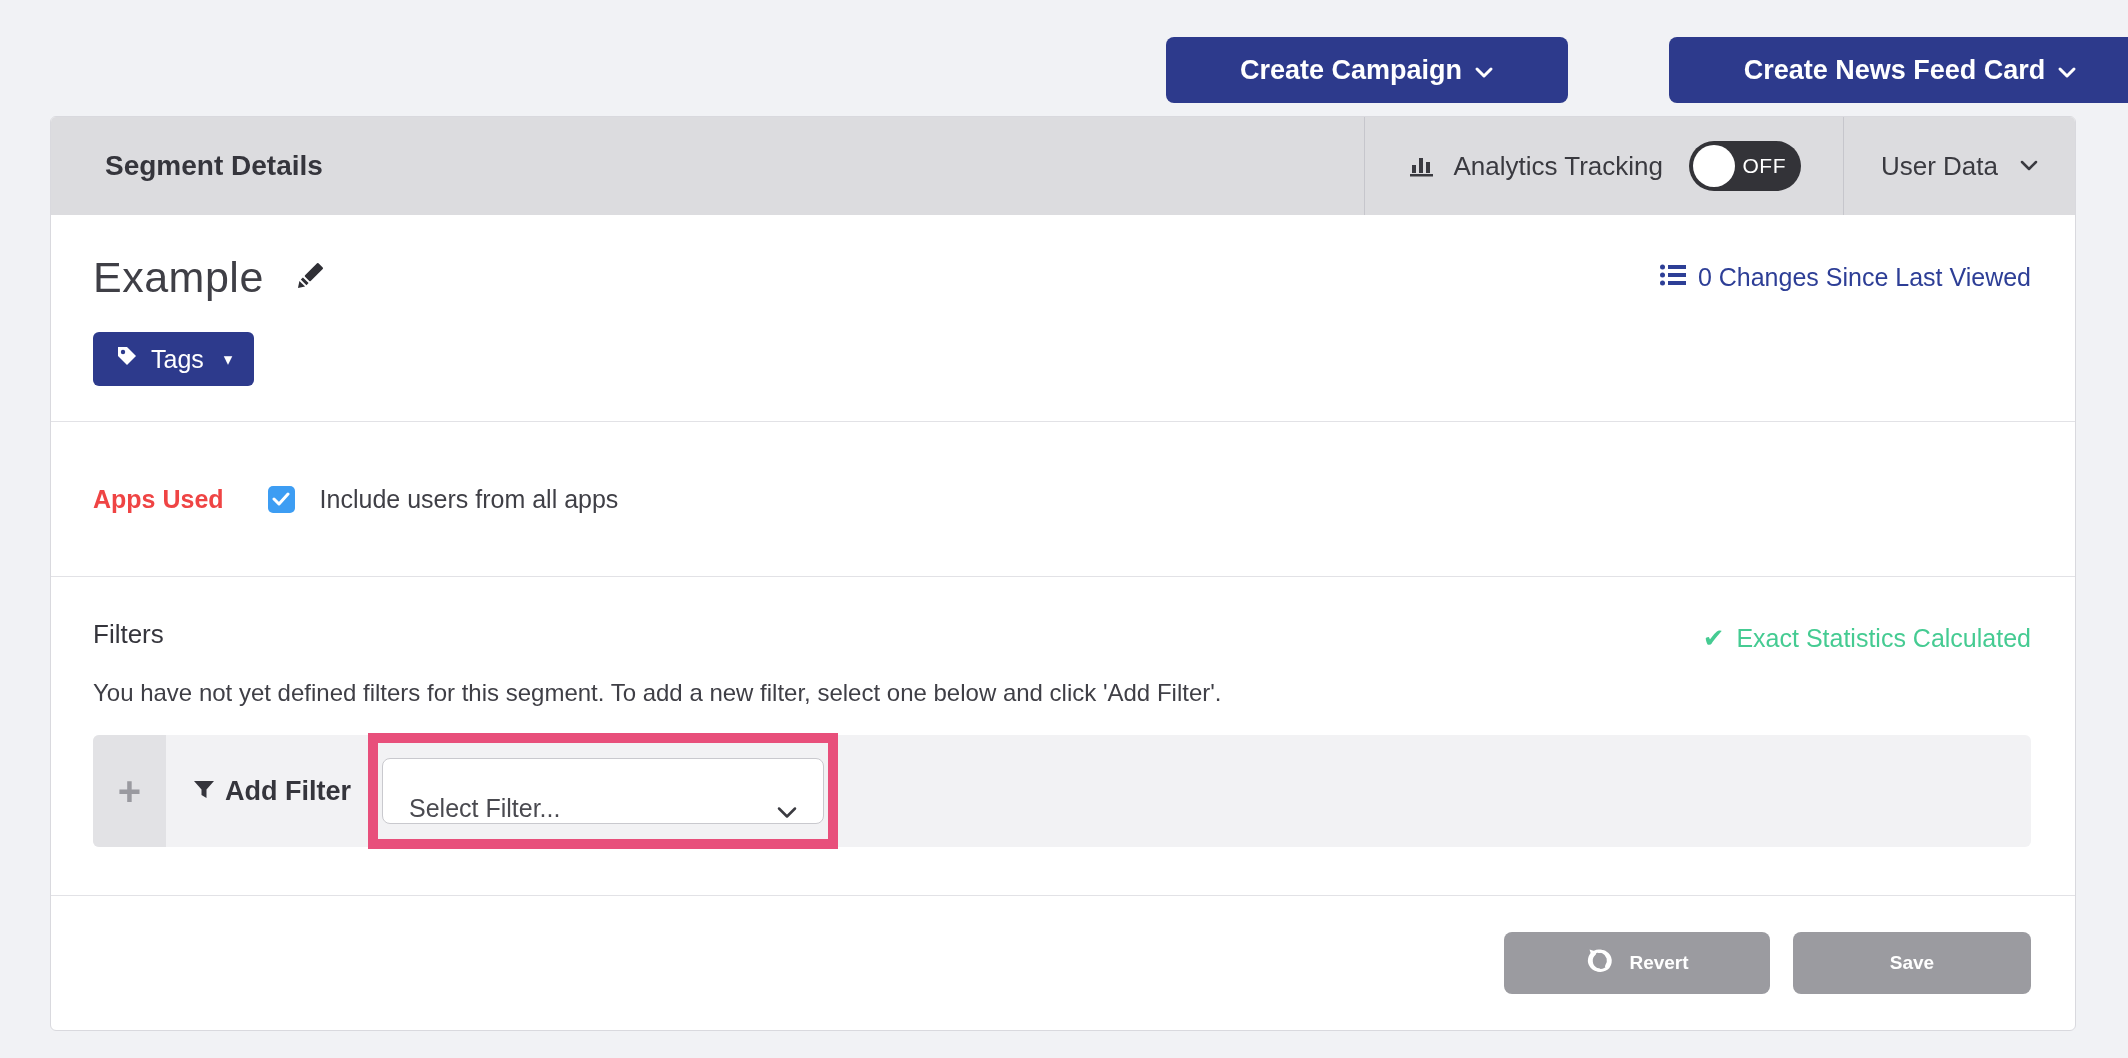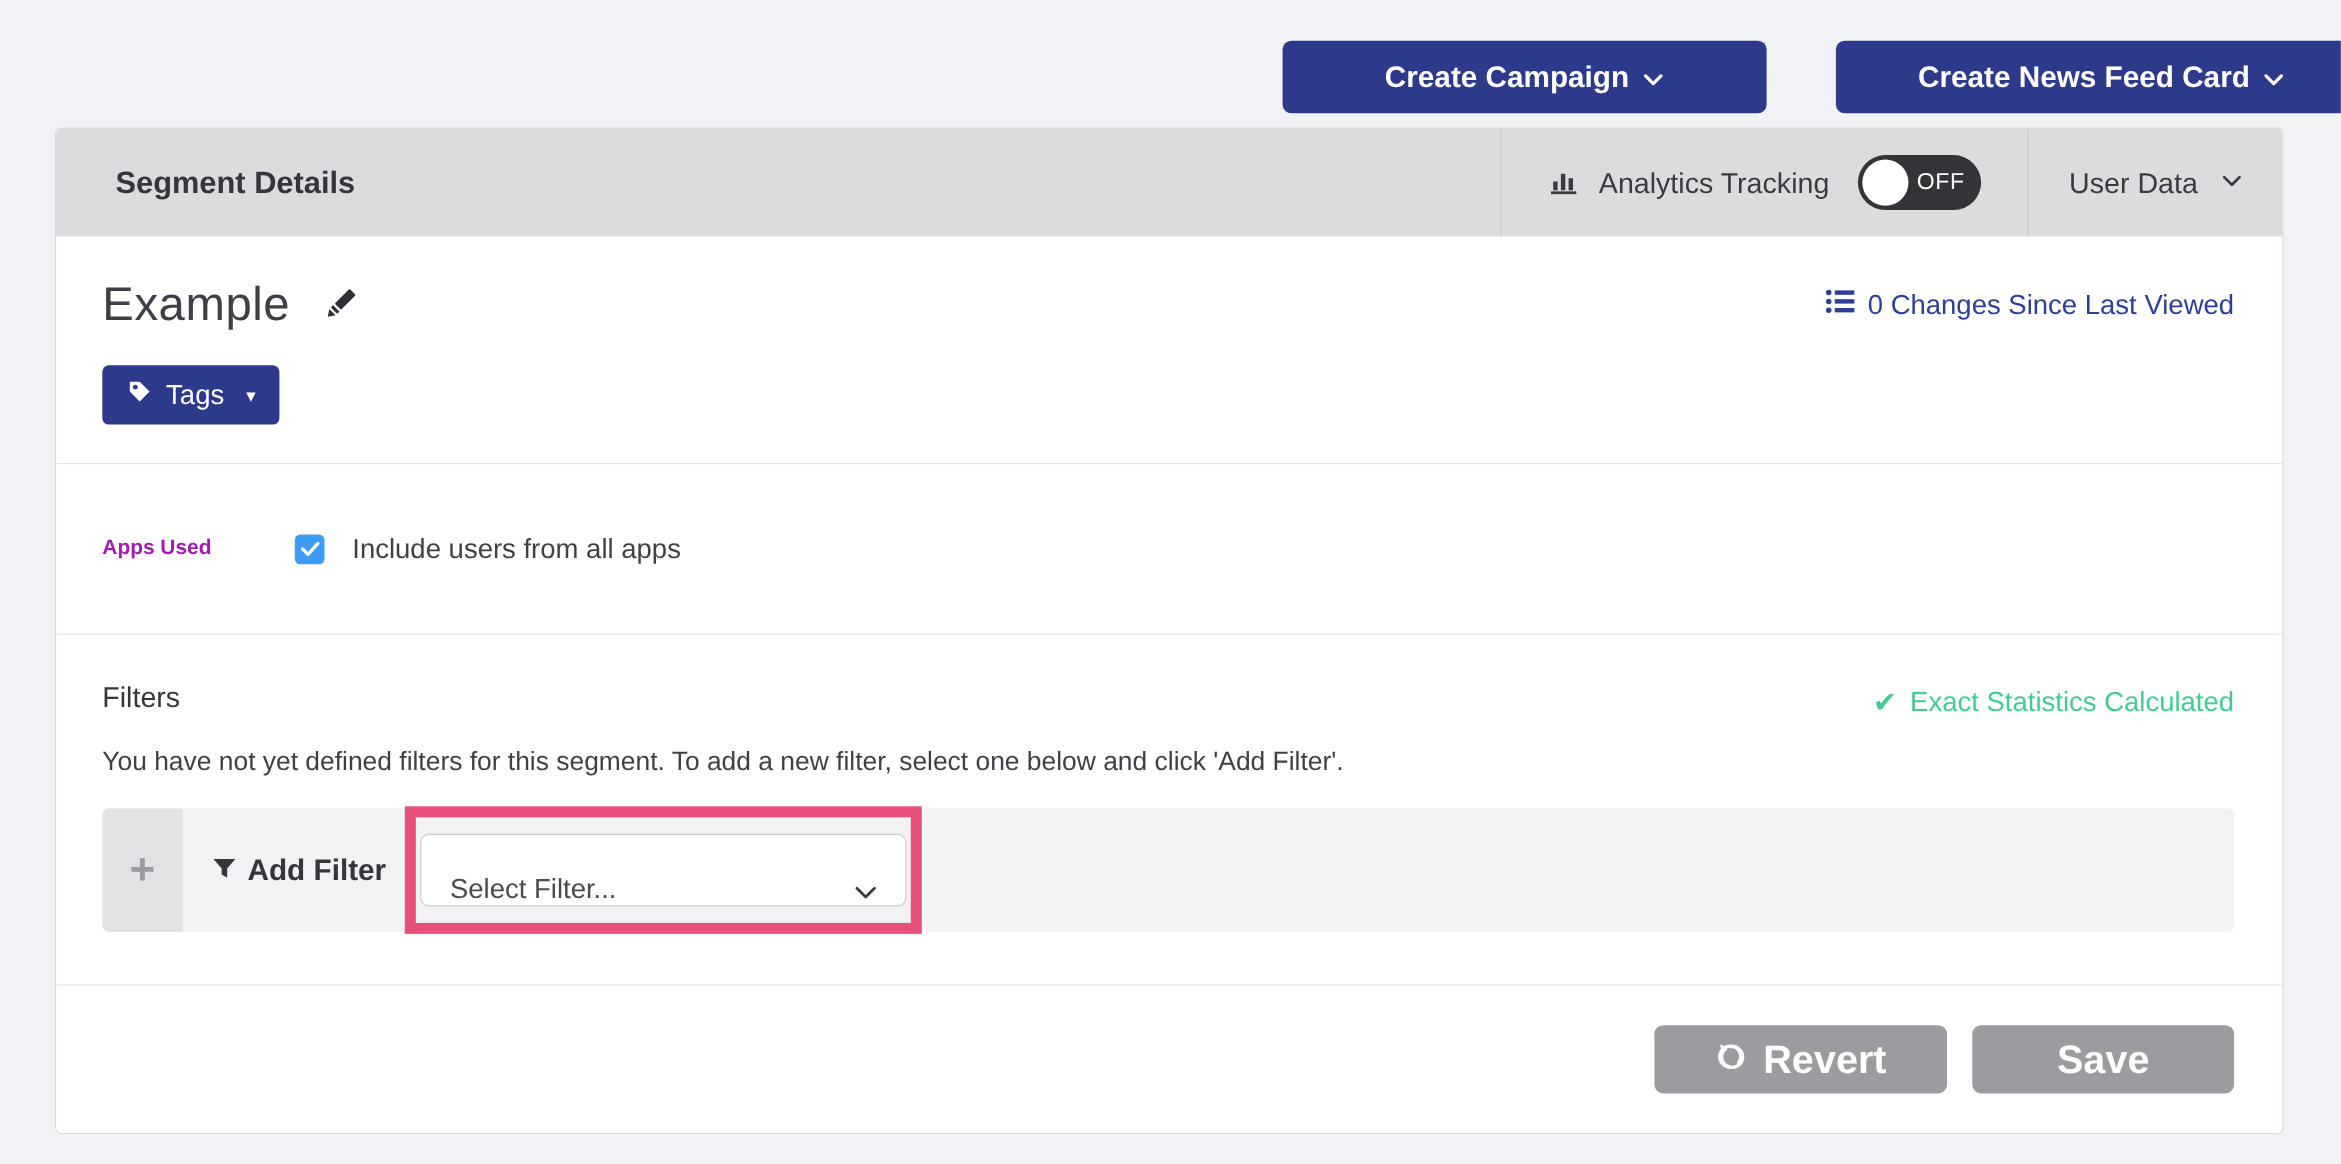--- a/index.html
+++ b/index.html
@@ -15,21 +15,21 @@
   
   .top-btn {
     position: absolute; top: 37px; height: 66px;
     background: #2d3a8c; color: #fff;
     border: none; border-radius: 8px;
     font-family: "Liberation Sans", sans-serif;
     font-size: 27px; font-weight: 600;
     display: flex; align-items: center; justify-content: center;
     gap: 12px; cursor: pointer;
   }
-  #btn-create-campaign { left: 1166px; width: 440px; }
+  #btn-create-campaign { left: 1166px; width: 402px; }
   #btn-create-newsfeed { left: 1633px; width: 483px; margin-left: 36px; }
 
   .chev { display: inline-block; }
 
   
   .card {
     position: absolute; left: 50px; top: 116px;
     width: 2026px; height: 915px;
     background: #ffffff;
     border: 1px solid #d9d9de;
@@ -104,21 +104,21 @@
     background: #2d3a8c; color: #fff;
     border: none; border-radius: 6px;
     height: 54px; padding: 0 22px;
     display: inline-flex; align-items: center; gap: 12px;
     font-family: "Liberation Sans", sans-serif;
     font-size: 25px; cursor: pointer;
   }
   .tags-caret { font-size: 17px; margin-left: 8px; }
 
   
-  .apps-label { font-size: 19px; font-weight: 700; color: #a21caf; margin-right: 76px; }
+  .apps-label { font-size: 25px; font-weight: 700; color: #ef4444; margin-right: 44px; }
   .checkbox-row { display: flex; align-items: center; gap: 13px; cursor: pointer; }
   .checkbox {
     width: 27px; height: 27px; border-radius: 5px;
     background: #3d9df3; display: flex; align-items: center; justify-content: center;
   }
   .checkbox-label { font-size: 25px; color: #3f3f46; margin-left: 12px; }
 
   
   .filters-heading { font-size: 26px; font-weight: 500; color: #35353c; }
   .filters-status {
@@ -165,21 +165,21 @@
     padding: 0 26px; cursor: pointer;
   }
   .select-filter-text { font-size: 25px; color: #4a4a50; }
   .select-chev { margin-left: auto; }
 
   
   .footer-btn {
     height: 62px; border: none; border-radius: 8px;
     background: #9b9ba0; color: #fff;
     font-family: "Liberation Sans", sans-serif;
-    font-size: 36px; font-weight: 600;
+    font-size: 19px; font-weight: 600;
     display: flex; align-items: center; justify-content: center;
     gap: 16px; cursor: pointer;
   }
   #btn-revert { width: 266px; }
   #btn-save { width: 238px; }
 </style>
 </head>
 <body>
 
 <button class="top-btn" id="btn-create-campaign">

